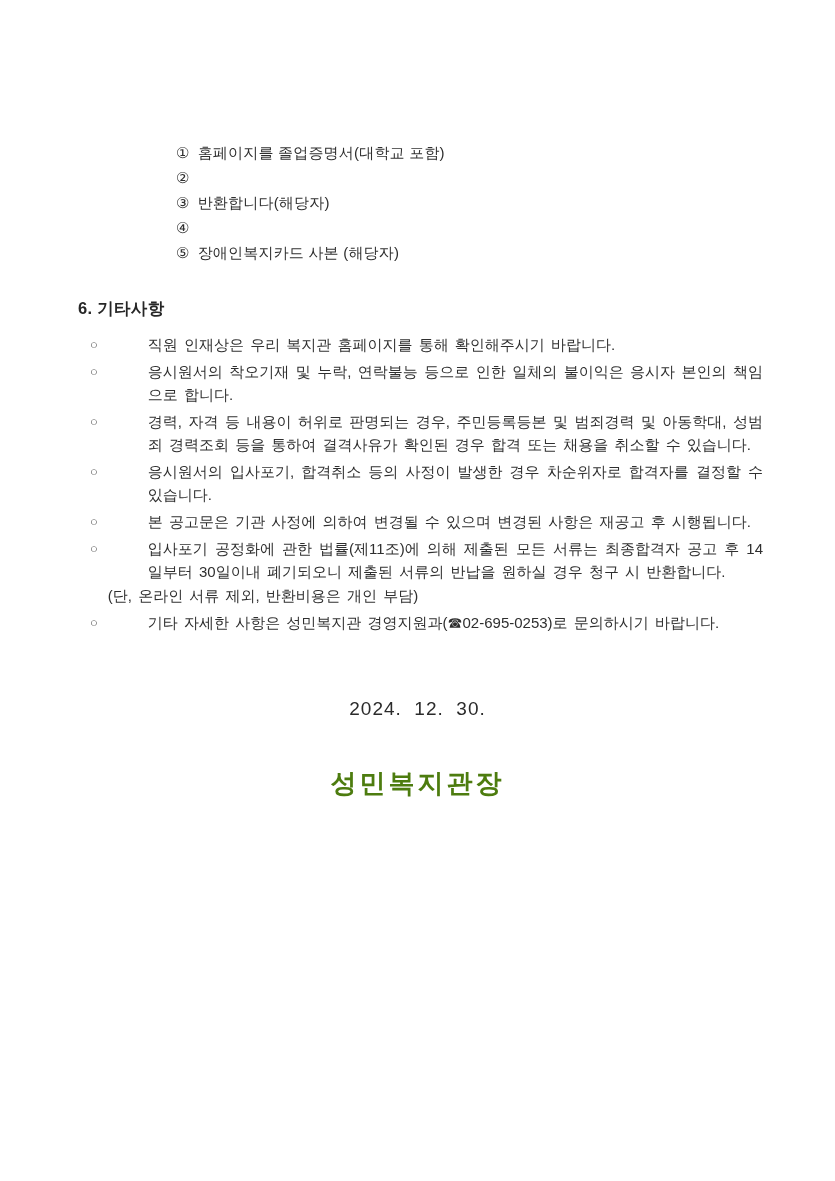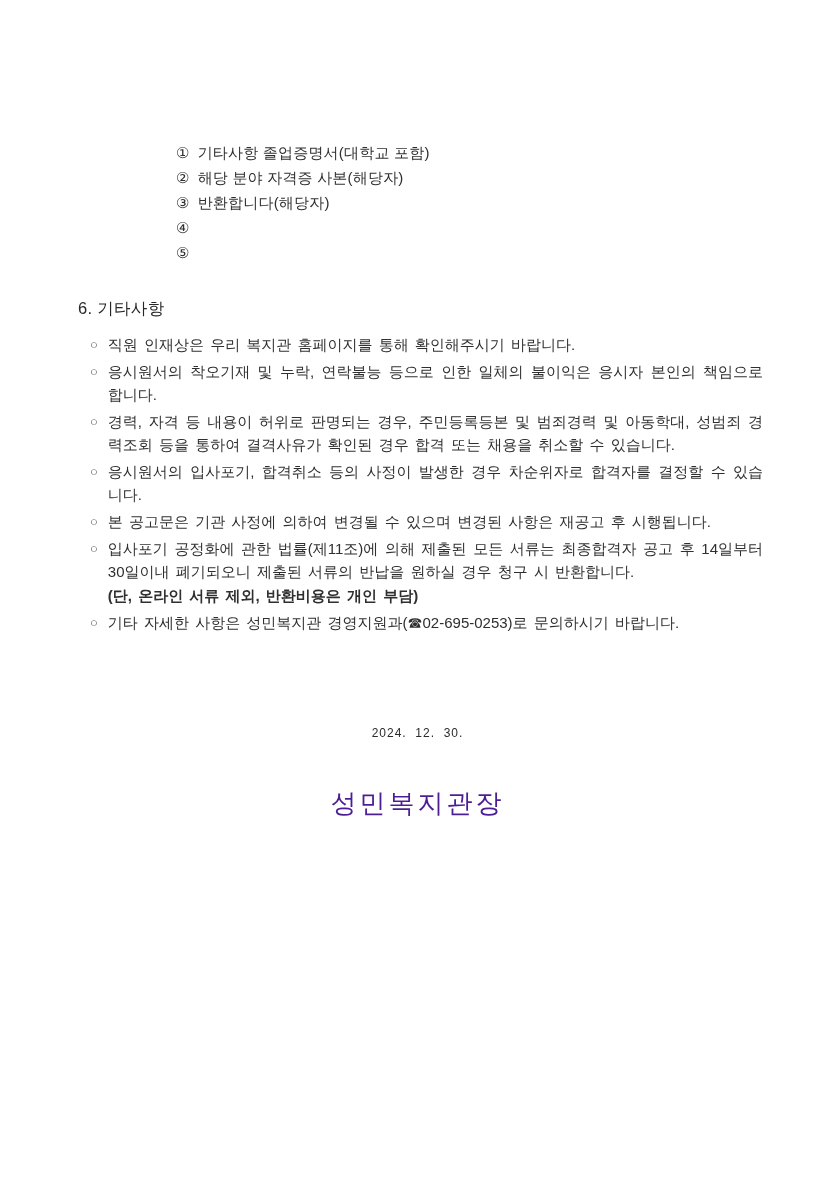--- a/index.html
+++ b/index.html
@@ -32,21 +32,21 @@
   }
   .att-num {
     flex: 0 0 auto;
   }
   
   .section {
     margin: 33px 72px 0 78px;
   }
   .section-title {
     font-size: 16.5px;
-    font-weight: 400;
+    font-weight: 700;
     color: #262626;
     margin: 0 0 13px 0;
     letter-spacing: 0.3px;
   }
   .notes {
     list-style: none;
     margin: 0;
     padding: 0 0 0 12px;
   }
   .note-item {
@@ -63,68 +63,68 @@
     line-height: 23px;
     color: #4a4a4a;
   }
   .note-body {
     flex: 1 1 auto;
     min-width: 0;
   }
   .note-text {
     display: block;
     text-align: justify;
+    margin-left: 40px;
   }
   .sub-note {
     display: block;
     text-align: left;
     margin-top: 1px;
-    font-weight: bold;
   }
   
   .doc-date {
-    margin-top: 92px;
+    margin-top: 64px;
     text-align: center;
-    font-size: 12px;
+    font-size: 19px;
     letter-spacing: 1px;
     white-space: pre;
     color: #2b2b2b;
   }
   .signature {
     margin-top: 46px;
     text-align: center;
     font-size: 26px;
-    font-weight: 400;
+    font-weight: 700;
     letter-spacing: 3px;
-    color: #4c1d95;
+    color: #4d7c0f;
   }
 </style>
 </head>
 <body>
 
 <div class="page">
 
   <ol class="attachments">
     <li class="att-item">
       <span class="att-num">①</span>
-      <span class="att-text">기타사항 졸업증명서(대학교 포함)</span>
+      <span class="att-text">홈페이지를 졸업증명서(대학교 포함)</span>
     </li>
     <li class="att-item">
       <span class="att-num">②</span>
-      <span class="att-text">해당 분야 자격증 사본(해당자)</span>
     </li>
     <li class="att-item">
       <span class="att-num">③</span>
       <span class="att-text">반환합니다(해당자)</span>
     </li>
     <li class="att-item">
       <span class="att-num">④</span>
     </li>
     <li class="att-item">
       <span class="att-num">⑤</span>
+      <span class="att-text">장애인복지카드 사본 (해당자)</span>
     </li>
   </ol>
 
   <div class="section">
     <h2 class="section-title">6. 기타사항</h2>
 
     <ul class="notes">
       <li class="note-item">
         <span class="marker">○</span>
         <span class="note-body">

